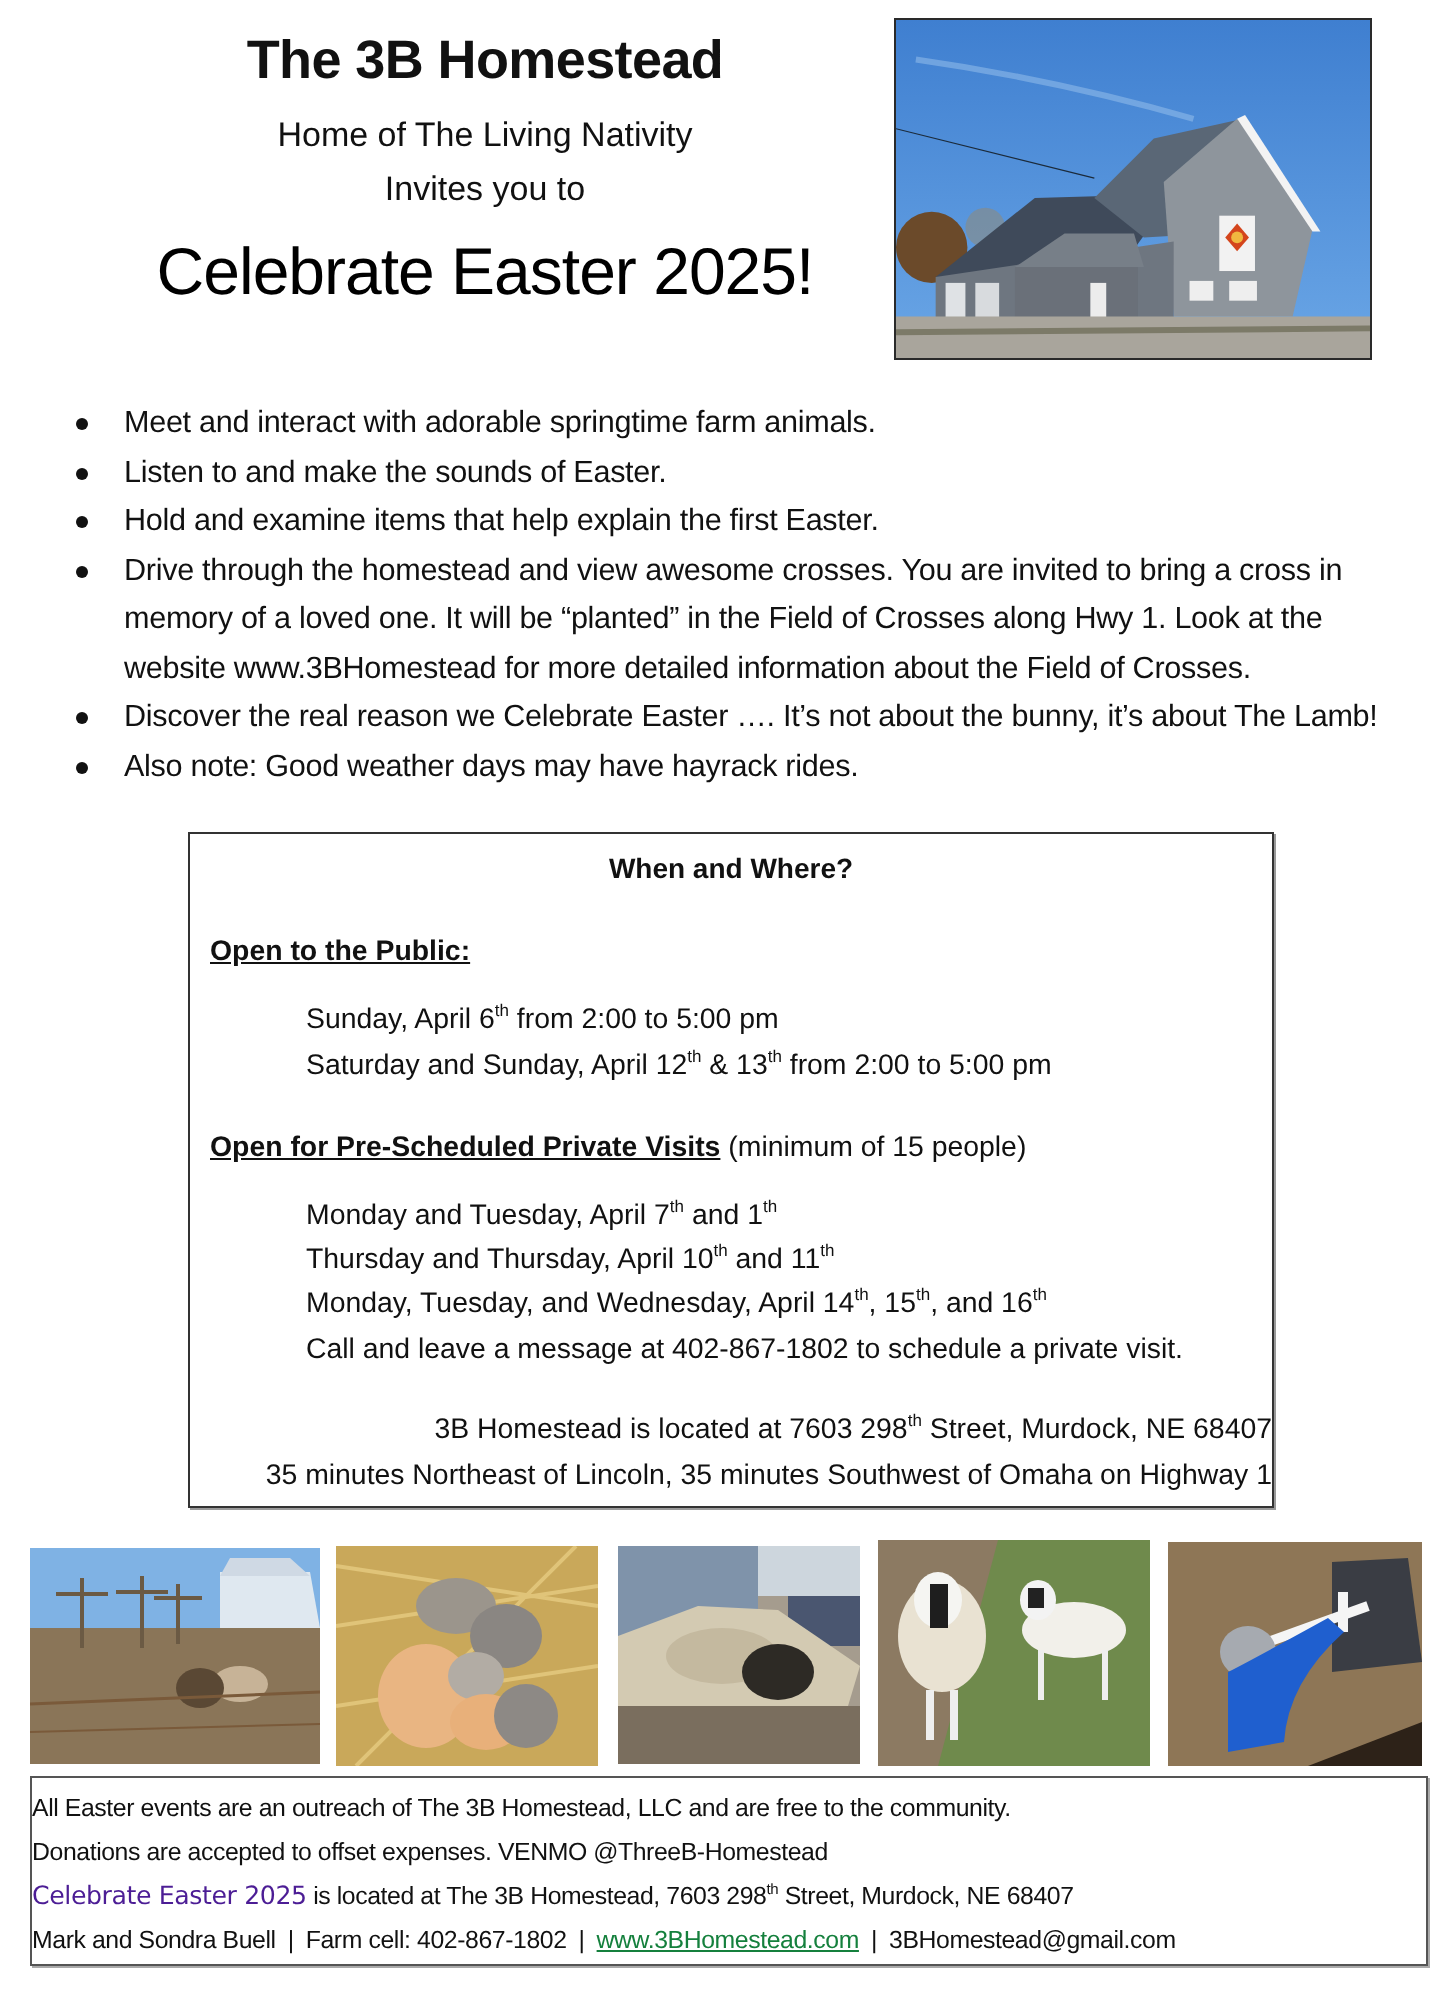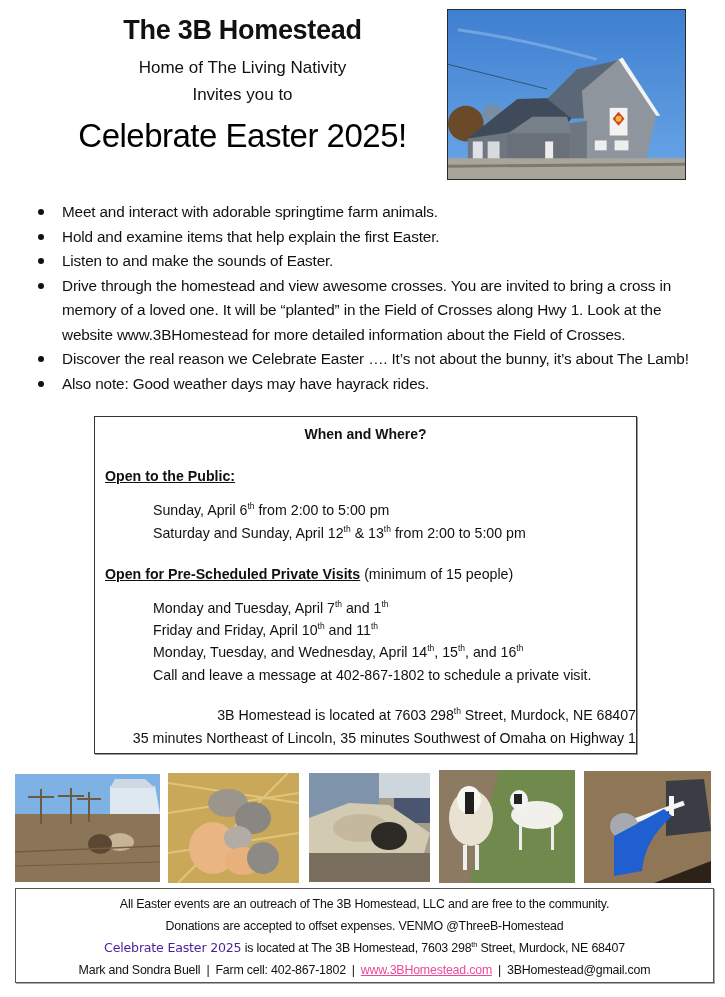--- a/index.html
+++ b/index.html
@@ -24,26 +24,26 @@
   .sec-head { position: absolute; left: 10px; font-size: 14.2px; }
   .sec-head .u { font-weight: bold; text-decoration: underline; }
   .line { position: absolute; left: 58px; font-size: 14.2px; white-space: nowrap; }
   .line sup { font-size: 8.5px; vertical-align: 6px; line-height: 0; }
   .loc { position: absolute; left: 0; right: 0; text-align: right; font-size: 14.2px; white-space: nowrap; }
   .loc sup { font-size: 8.5px; vertical-align: 6px; line-height: 0; }
 
   .photo { position: absolute; overflow: hidden; }
   .photo svg { display: block; width: 100%; height: 100%; }
 
-  .footer { position: absolute; left: 15px; top: 888px; width: 699px; height: 95px; border: 1px solid #555; box-shadow: 1px 1px 0 #aaa; text-align: center; }
+  .footer { position: absolute; left: 15px; top: 888px; width: 699px; height: 95px; border: 1px solid #555; box-shadow: 1px 1px 0 #aaa; text-align: left; }
   .footer .fl { font-size: 12.4px; line-height: 21.5px; white-space: nowrap; letter-spacing: -0.2px; }
   .footer .fl:first-child { margin-top: 5px; }
   .footer .pink { font-family: "DejaVu Sans", sans-serif; color: #4c1d95; font-size: 12.6px; }
   .footer sup { font-size: 7.5px; vertical-align: 5px; line-height: 0; }
-  .footer a { color: #ec4899; text-decoration: underline; }
+  .footer a { color: #15803d; text-decoration: underline; }
   .sep { padding: 0 6px; }
 </style>
 </head>
 <body>
 
 <div class="header">
   <div class="title">The 3B Homestead</div>
   <div class="subtitle">Home of The Living Nativity</div>
   <div class="subtitle2">Invites you to</div>
   <div class="celebrate">Celebrate Easter 2025!</div>
@@ -77,22 +77,22 @@
     <circle cx="172" cy="110" r="3" fill="#f0b840"></circle>
     <rect x="148" y="132" width="12" height="10" fill="#eee"></rect>
     <rect x="168" y="132" width="14" height="10" fill="#eee"></rect>
     <rect x="0" y="150" width="239" height="21" fill="#a9a59c"></rect>
     <path d="M0 158 L239 156" stroke="#7c7a68" stroke-width="3"></path>
   </svg>
 </div>
 
 <ul class="bullets">
   <li><span class="dot"></span><span>Meet and interact with adorable springtime farm animals.</span></li>
+  <li><span class="dot"></span><span>Listen to and make the sounds of Easter.</span></li>
   <li><span class="dot"></span><span>Hold and examine items that help explain the first Easter.</span></li>
-  <li><span class="dot"></span><span>Listen to and make the sounds of Easter.</span></li>
   <li>
       <span class="dot"></span>
       <span style="display:block;white-space:nowrap">Drive through the homestead and view awesome crosses. You are invited to bring a cross in</span>
       <span style="display:block;white-space:nowrap">memory of a loved one.  It will be “planted” in the Field of Crosses along Hwy 1.  Look at the</span>
       <span style="display:block;white-space:nowrap">website www.3BHomestead for more detailed information about the Field of Crosses.</span>
     </li>
   <li style="white-space:nowrap"><span class="dot"></span><span>Discover the real reason we Celebrate Easter …. It’s not about the bunny, it’s about The Lamb!</span></li>
   <li><span class="dot"></span><span>Also note: Good weather days may have hayrack rides.</span></li>
 </ul>
 
@@ -100,21 +100,21 @@
   <div class="when-title">When and Where?</div>
 
   <div class="sec-head" style="top:51px"><span class="u">Open to the Public:</span></div>
 
   <div class="line" style="top:85px"><span>Sunday, April 6</span><sup>th</sup><span> from 2:00 to 5:00 pm</span></div>
   <div class="line" style="top:108px"><span>Saturday and Sunday, April 12</span><sup>th</sup><span> &amp; 13</span><sup>th</sup><span> from 2:00 to 5:00 pm</span></div>
 
   <div class="sec-head" style="top:149px"><span class="u">Open for Pre-Scheduled Private Visits</span><span> (minimum of 15 people)</span></div>
 
   <div class="line" style="top:183px"><span>Monday and Tuesday, April 7</span><sup>th</sup><span> and 1</span><sup>th</sup></div>
-  <div class="line" style="top:205px"><span>Friday and Friday, April 10</span><sup>th</sup><span> and 11</span><sup>th</sup></div>
+  <div class="line" style="top:205px"><span>Thursday and Thursday, April 10</span><sup>th</sup><span> and 11</span><sup>th</sup></div>
   <div class="line" style="top:227px"><span>Monday, Tuesday, and Wednesday, April 14</span><sup>th</sup><span>, 15</span><sup>th</sup><span>, and 16</span><sup>th</sup></div>
   <div class="line" style="top:250px">Call and leave a message at 402-867-1802 to schedule a private visit.</div>
 
   <div class="loc" style="top:290px"><span>3B Homestead is located at 7603 298</span><sup>th</sup><span> Street, Murdock, NE 68407</span></div>
   <div class="loc" style="top:313px">35 minutes Northeast of Lincoln, 35 minutes Southwest of Omaha on Highway 1</div>
 </div>
 
 <div class="photo" style="left:15px;top:774px;width:145px;height:108px">
   <svg viewBox="0 0 145 108" preserveAspectRatio="none">
     <rect width="145" height="40" fill="#7fb2e4"></rect>

